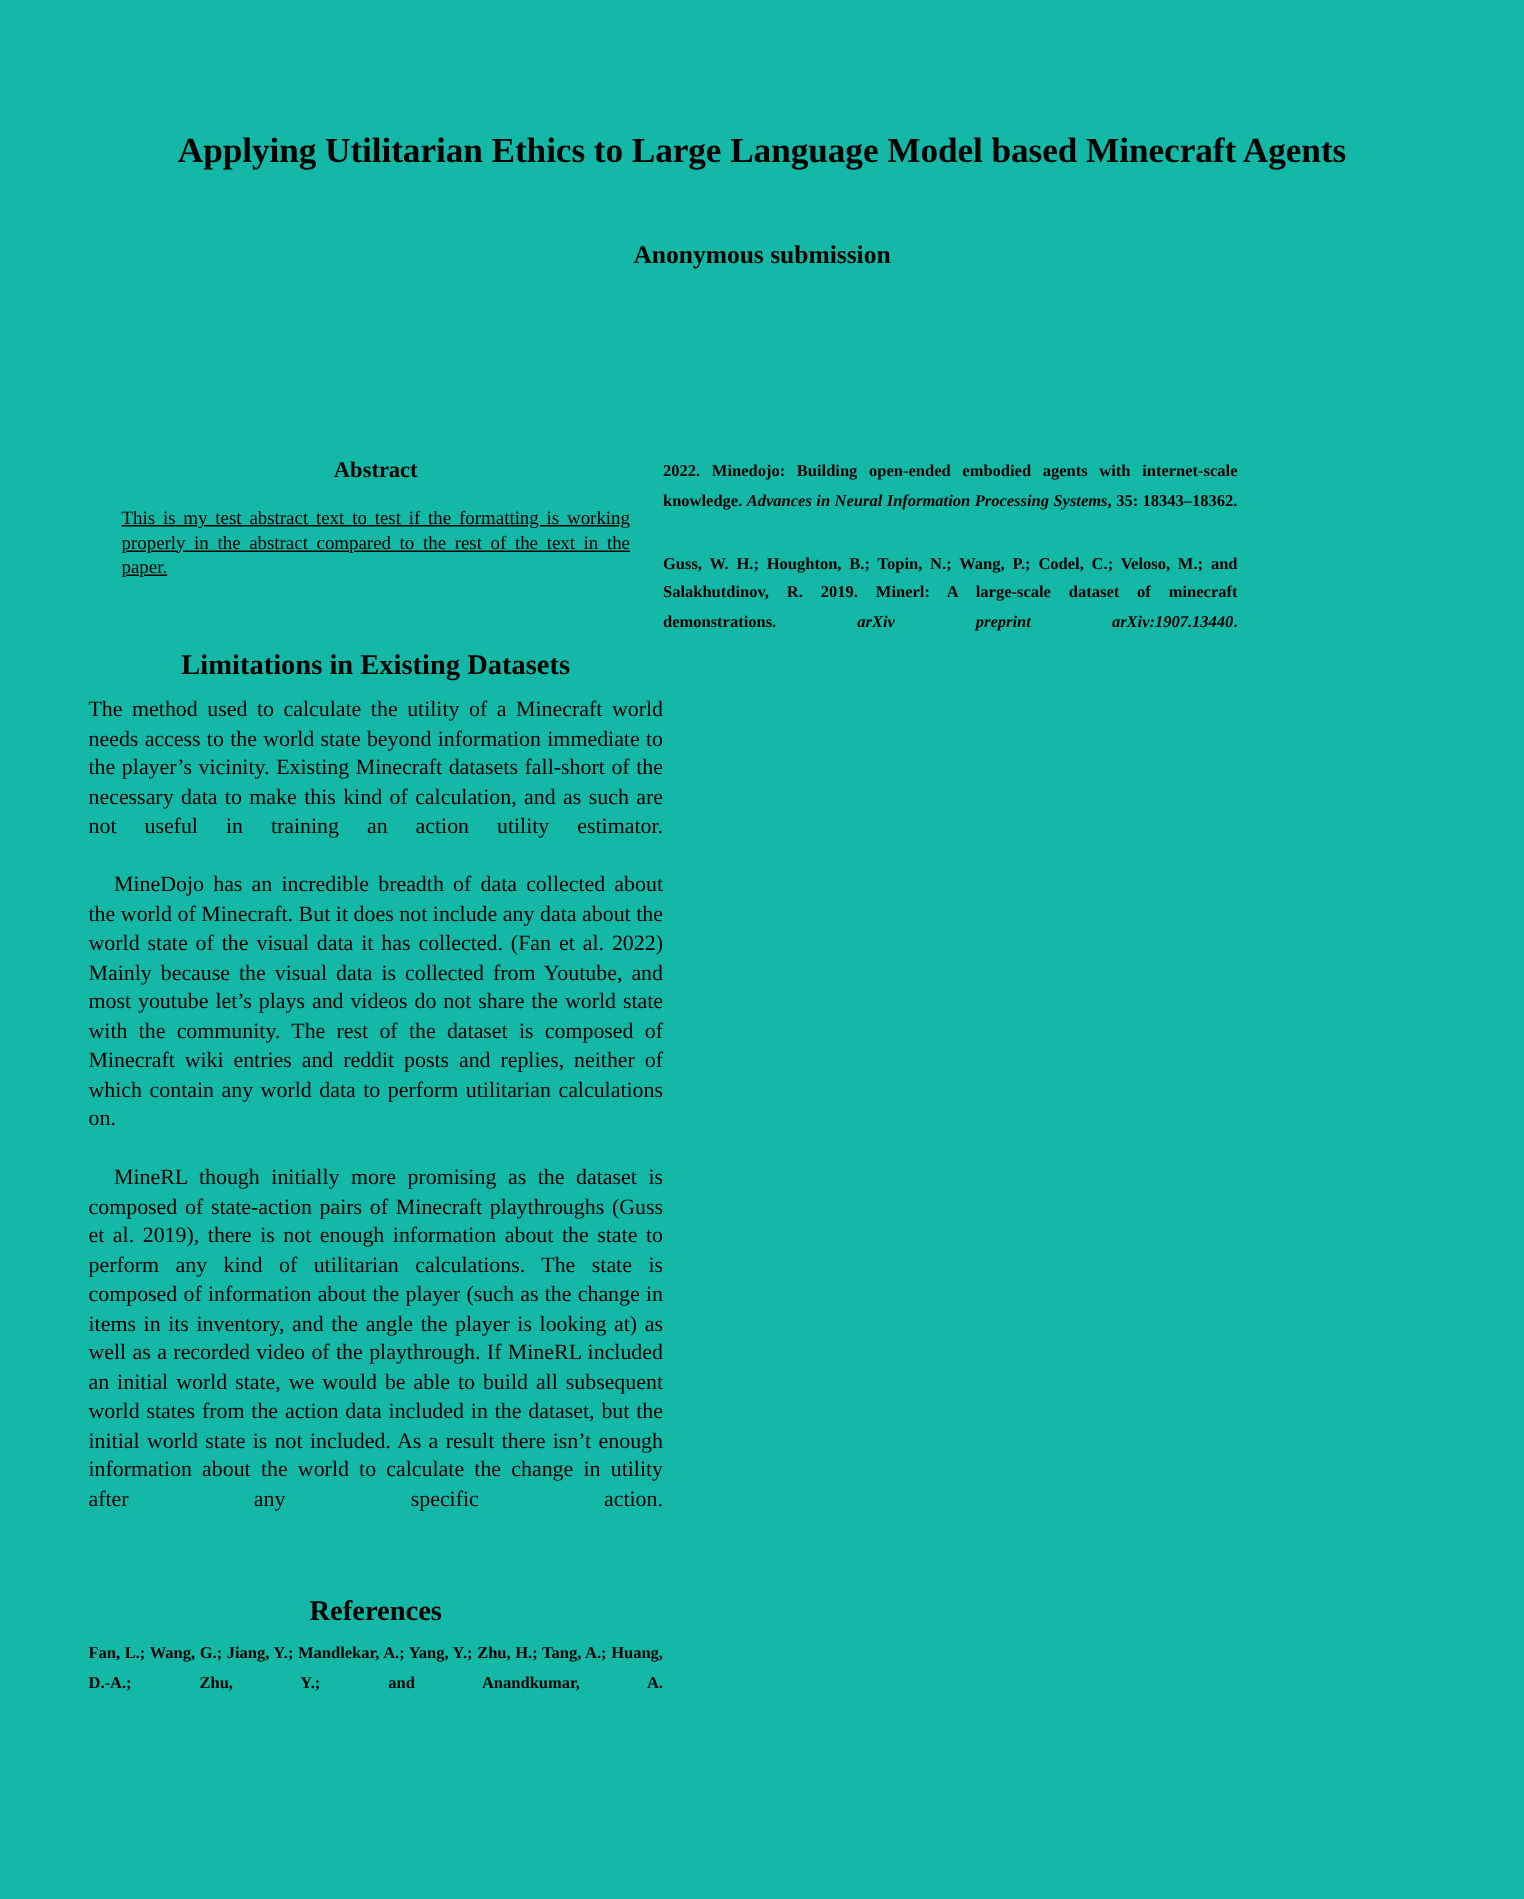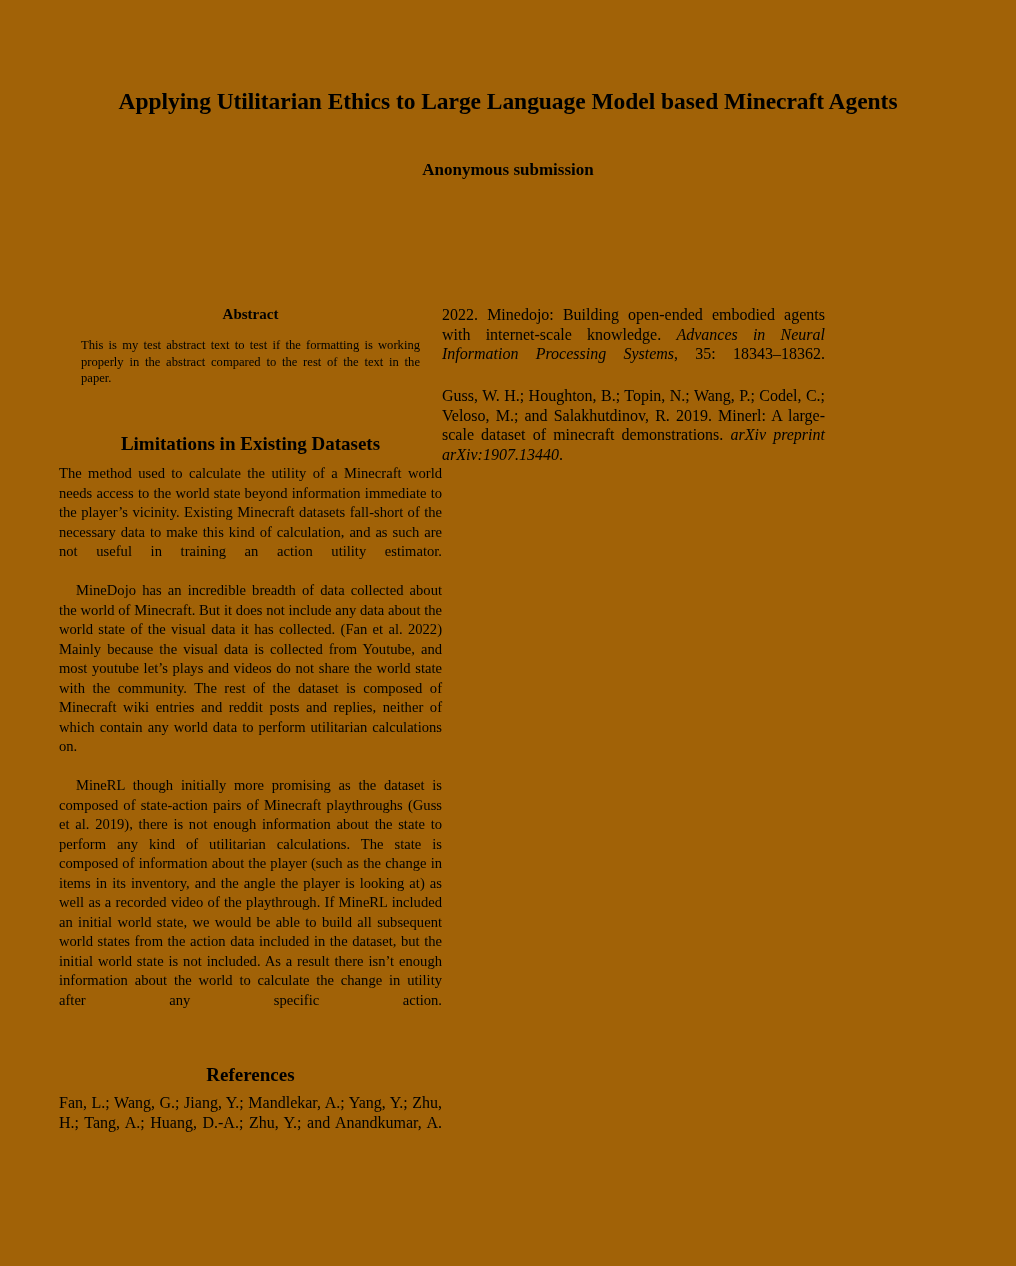--- a/index.html
+++ b/index.html
@@ -4,21 +4,21 @@
 <style>
   html, body {
     margin: 0;
     padding: 0;
     background: #ffffff;
   }
   .page {
     position: relative;
     width: 1016px;
     height: 1266px;
-    background: #a16207;
+    background: #14b8a6;
     font-family: "Liberation Serif", "DejaVu Serif", serif;
     color: #000000;
     overflow: hidden;
     box-sizing: border-box;
   }
 
   
   .title-block {
     padding-top: 88px;
     text-align: center;
@@ -66,20 +66,21 @@
     margin: 0 0 14px 0;
     line-height: 1.2;
   }
   .abstract-text {
     font-size: 12.6px;
     line-height: 16.6px;
     text-align: justify;
     text-justify: inter-word;
     margin: 0;
     hyphens: none;
+    text-decoration: underline;
   }
 
   
   .section-heading {
     text-align: center;
     font-size: 19px;
     font-weight: bold;
     line-height: 1.2;
     margin: 0;
     padding-top: 30px;
@@ -98,26 +99,27 @@
     text-justify: inter-word;
     margin: 0;
     hyphens: none;
   }
   .body-par.indent {
     text-indent: 17px;
   }
 
   
   .ref-entry {
-    font-size: 16px;
+    font-size: 11px;
     line-height: 19.5px;
     text-align: justify;
     text-justify: inter-word;
     margin: 0;
     hyphens: none;
+    font-weight: bold;
   }
   .ref-entry + .ref-entry {
     padding-top: 3px;
   }
   .ref-entry i {
     font-style: italic;
   }
   
   .body-par::after,
   .ref-entry::after,

